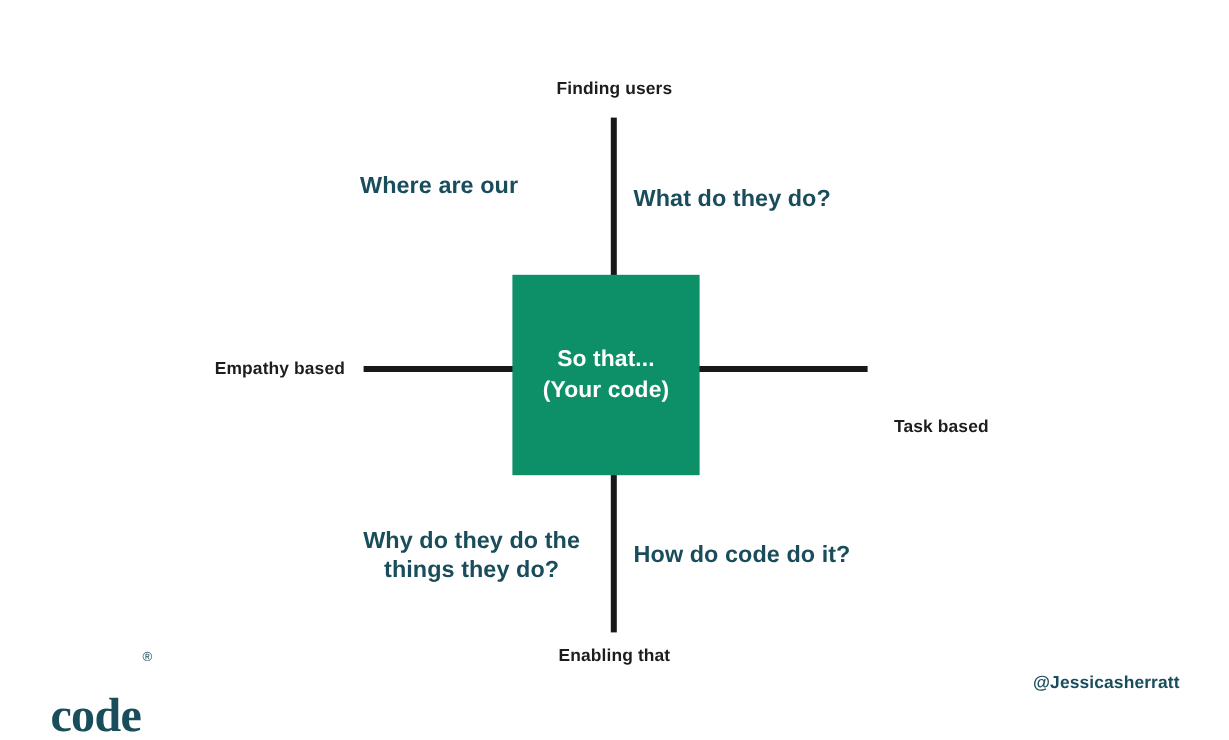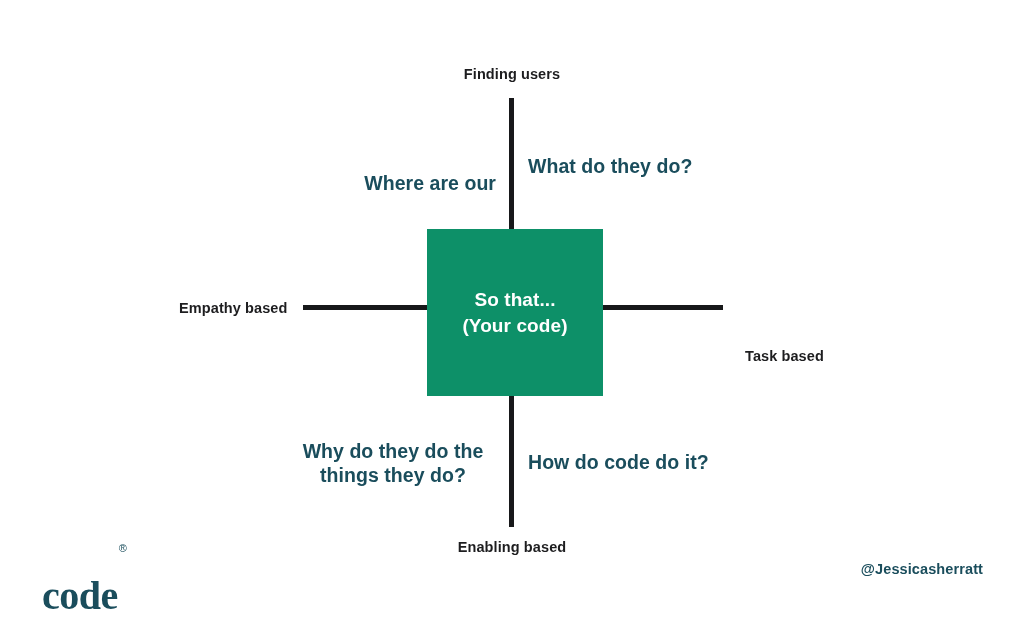--- a/index.html
+++ b/index.html
@@ -68,21 +68,21 @@
     left: 745px;
     top: 300px;
     margin-top: 48px;
   }
 
   
   .goal-box {
     position: absolute;
     left: 427px;
     top: 229px;
-    width: 176px;
+    width: 156px;
     height: 167px;
     background: #0d9068;
     display: flex;
     flex-direction: column;
     align-items: center;
     justify-content: center;
     box-sizing: border-box;
   }
   .goal-line {
     color: #ffffff;
@@ -99,22 +99,21 @@
     color: #1a4d5c;
     font-size: 19.5px;
     font-weight: 700;
     line-height: 1.25;
     letter-spacing: 0.05px;
   }
   .quad-tl {
     left: 300px;
     top: 143px;
     width: 196px;
-    text-align: right;
-    margin-top: 28px;
+    text-align: left;
   }
   .quad-tr {
     left: 528px;
     top: 154px;
     width: 250px;
     text-align: left;
   }
   .quad-bl {
     left: 290px;
     top: 439px;
@@ -166,21 +165,21 @@
 </head>
 <body>
 
 <div id="canvas">
 
   <div class="axis-line-vertical"></div>
   <div class="axis-line-horizontal"></div>
 
   <div class="axis-label axis-label-top">Finding users</div>
 
-  <div class="axis-label axis-label-bottom">Enabling based</div>
+  <div class="axis-label axis-label-bottom">Enabling that</div>
 
   <div class="axis-label axis-label-left">Empathy based</div>
 
   <div class="axis-label axis-label-right">Task based</div>
 
   <div class="quad quad-tl">
     <div>Where are our</div>
   </div>
 
   <div class="quad quad-tr">

